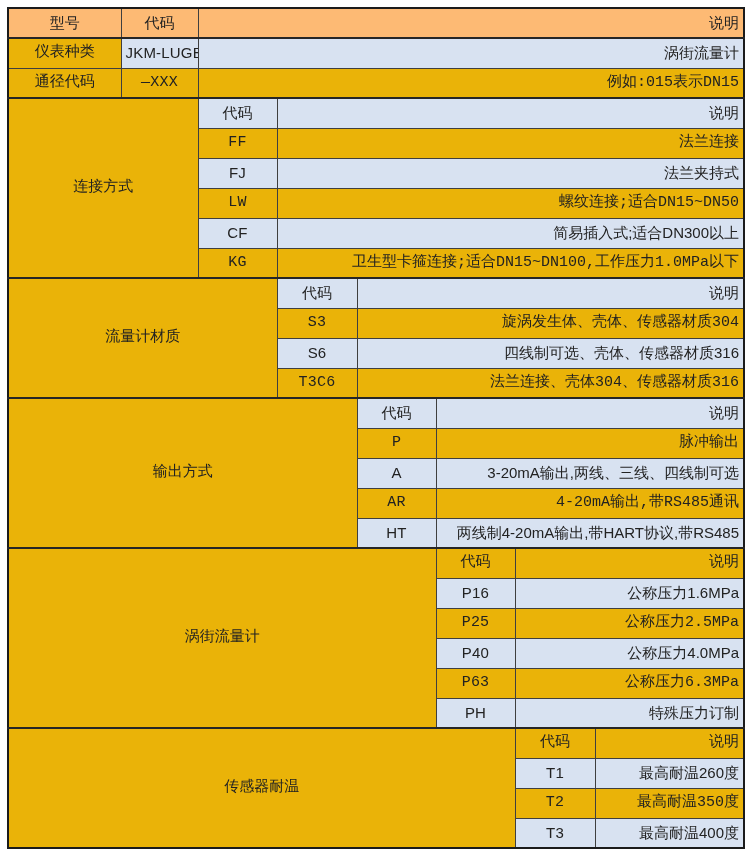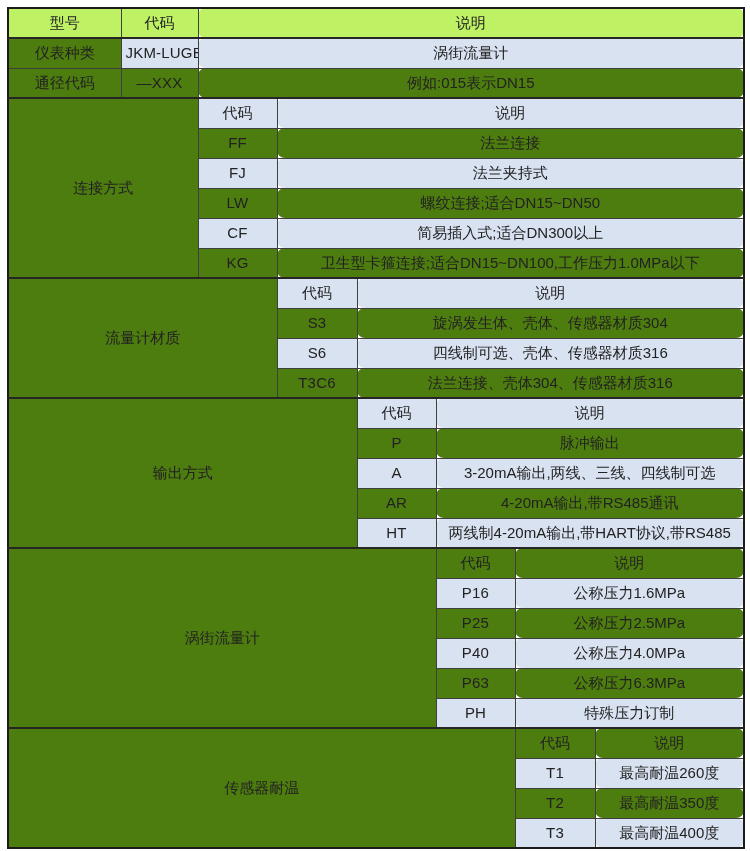--- a/index.html
+++ b/index.html
@@ -29,25 +29,25 @@
     box-sizing: border-box;
     font-size: 15px;
     font-weight: normal;
     padding: 0 4px;
     white-space: nowrap;
     overflow: hidden;
     line-height: 1.2;
   }
   
   .c { text-align: center; }
-  .l { text-align: center; padding-left: 12px; border-radius: 8px; }
+  .l { text-align: right; padding-left: 12px; }
   
-  .hdr    { background: #bef264; }
+  .hdr    { background: #fdba74; }
   .stripe { background: #d8e2f1; }
-  .white  { background: #4d7c0f; }
+  .white  { background: #eab308; font-family: Liberation Mono, monospace; }
   
   tr.sec-top td { border-top: 2px solid #262626; }
   tr.main-hdr th { border-bottom: 2px solid #262626; }
   .code-cell { letter-spacing: 0.2px; }
 </style>
 </head>
 <body>
 
 <div class="page">
   <table class="spec">

